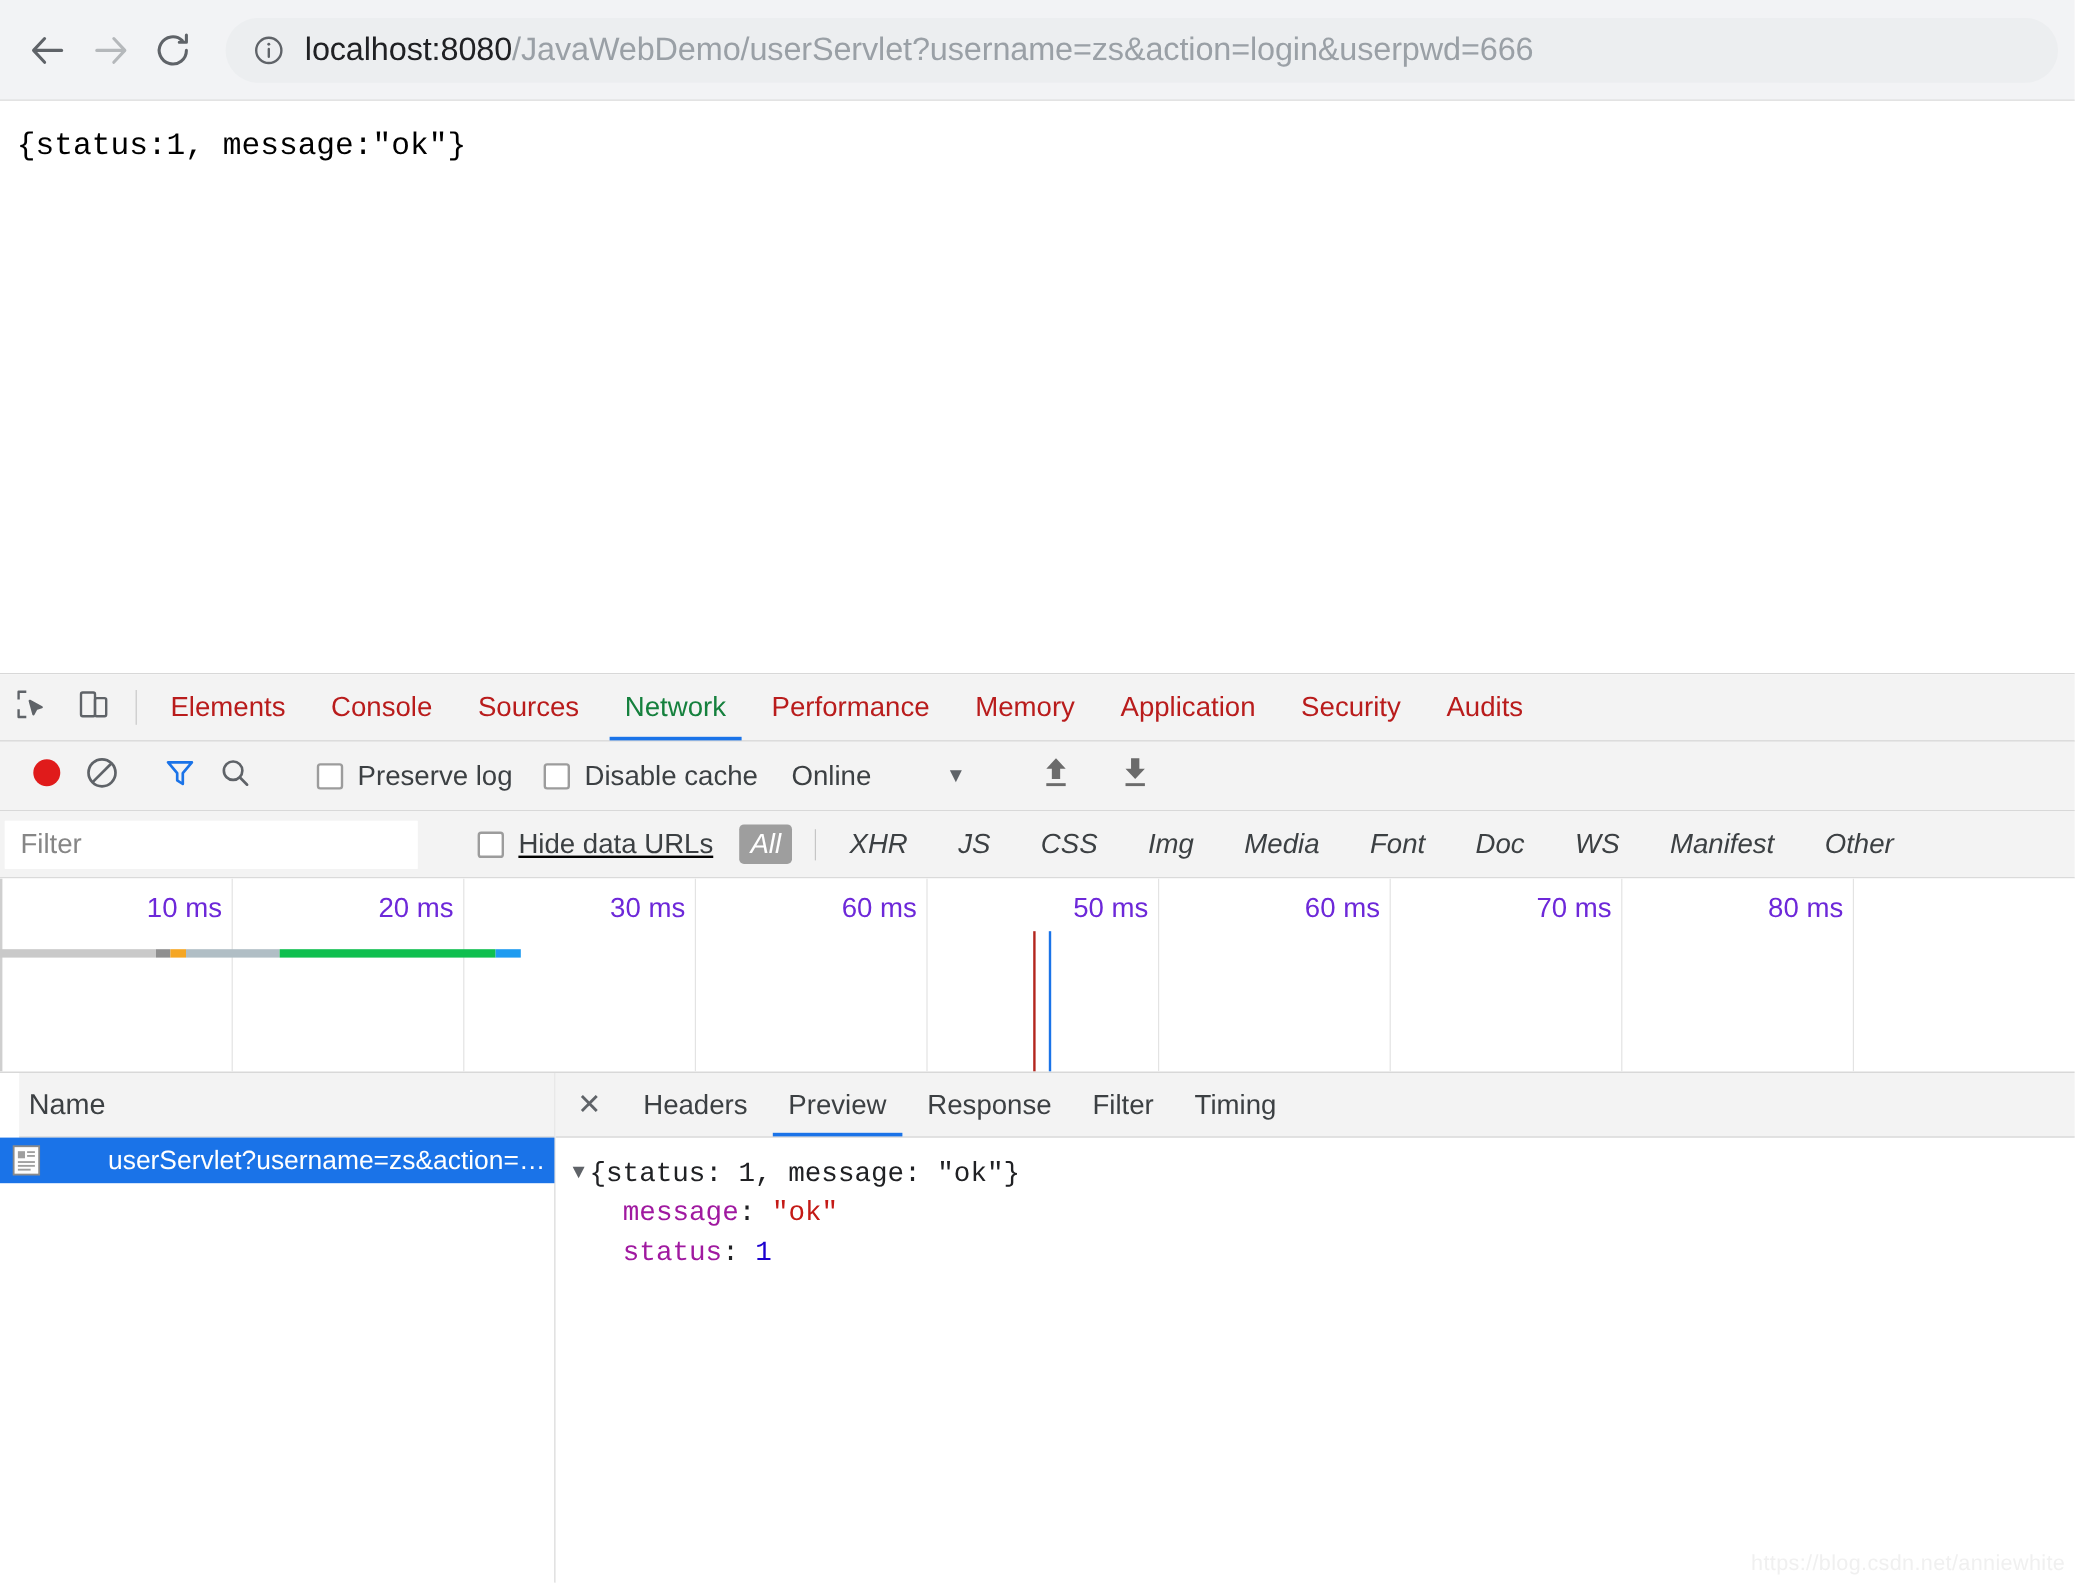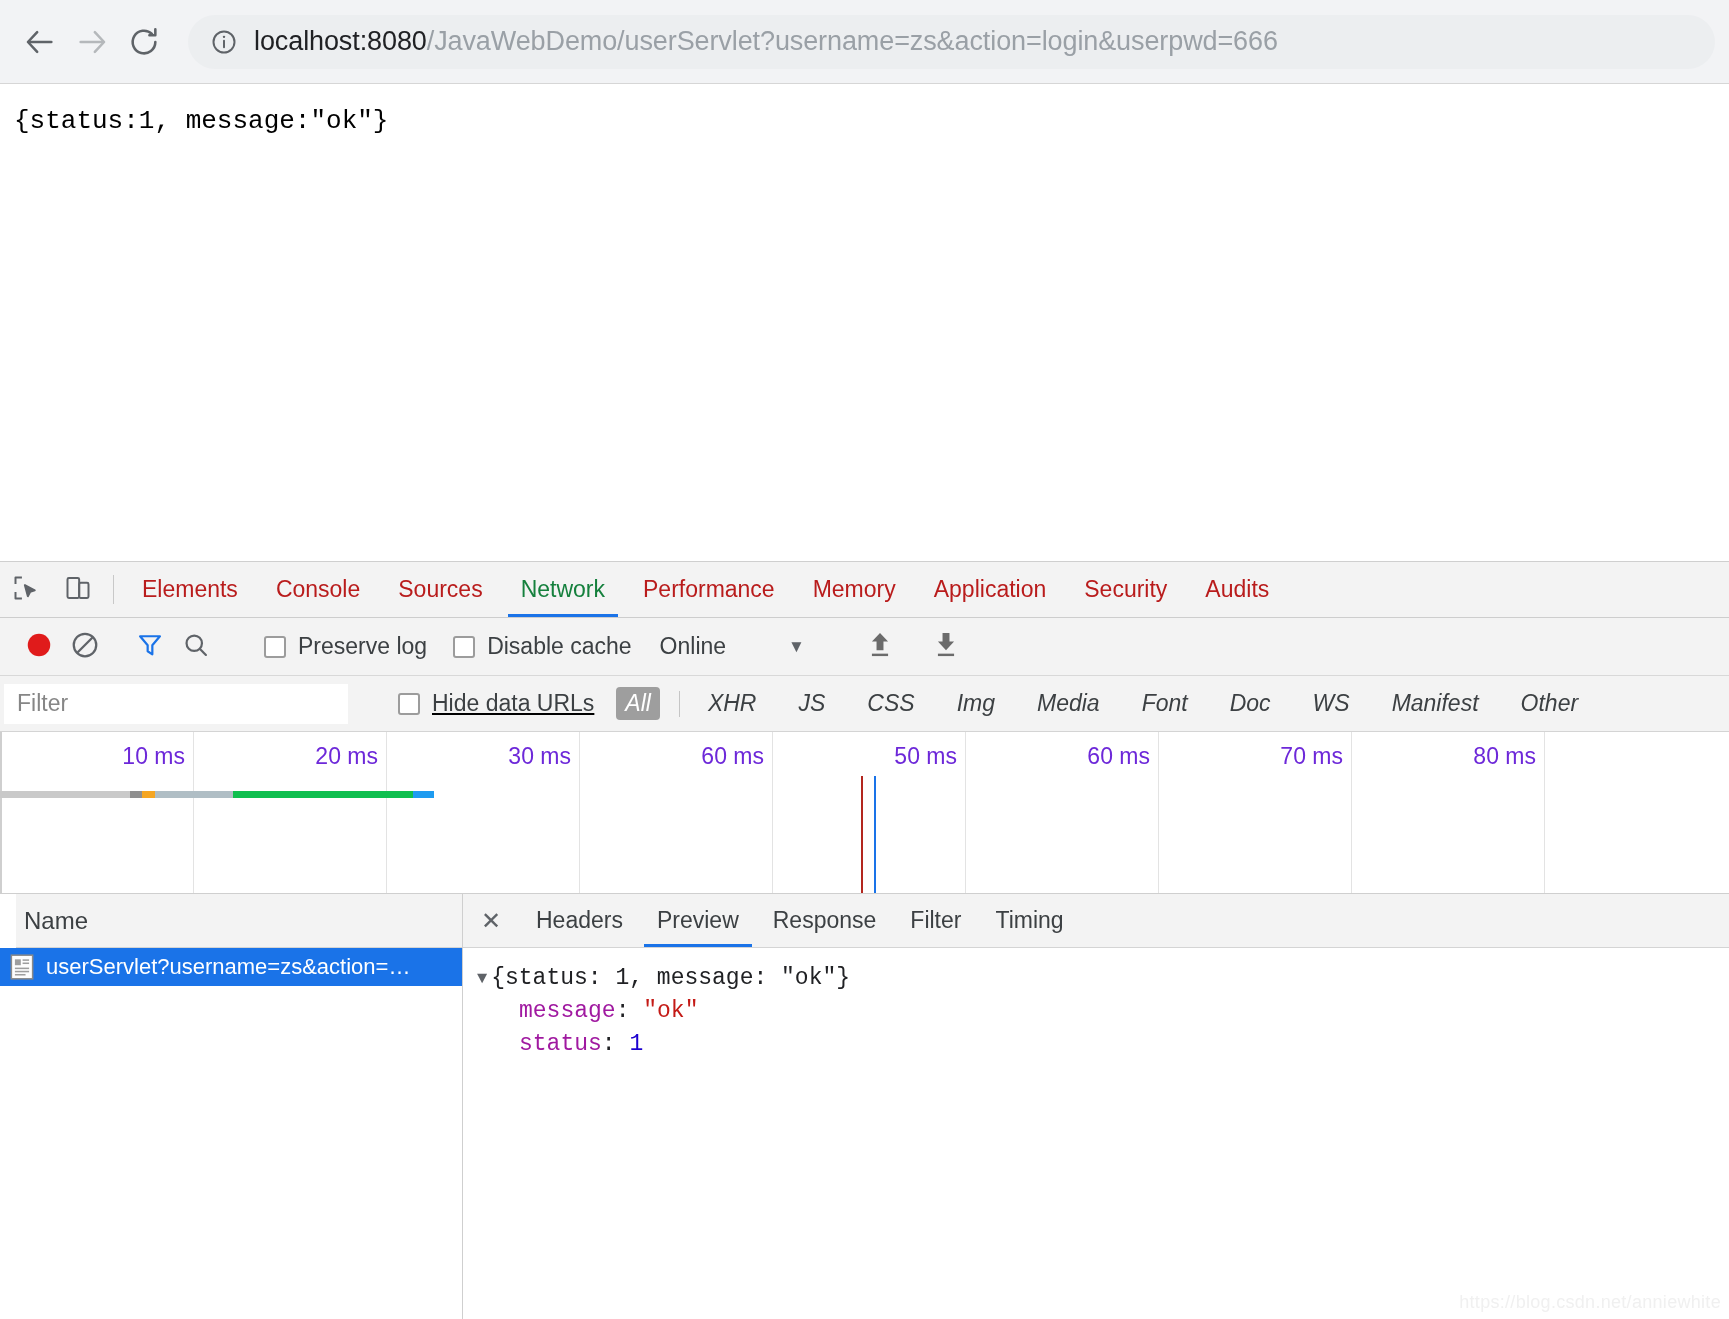--- a/index.html
+++ b/index.html
@@ -272,20 +272,21 @@
   }
   .req-row {
     height: 38px;
     display: flex; align-items: center;
     padding-left: 10px;
     background: #1a73e8;
     color: #fff;
     font-size: 22px;
     white-space: nowrap;
     overflow: hidden;
+    gap: 44px;
   }
   .req-row .row-icon { flex: 0 0 auto; margin-right: 12px; display: flex; }
 
   #detail {
     flex: 1 1 auto;
     display: flex; flex-direction: column;
     min-width: 0;
     background: #fff;
   }
   #detail-tabbar {

